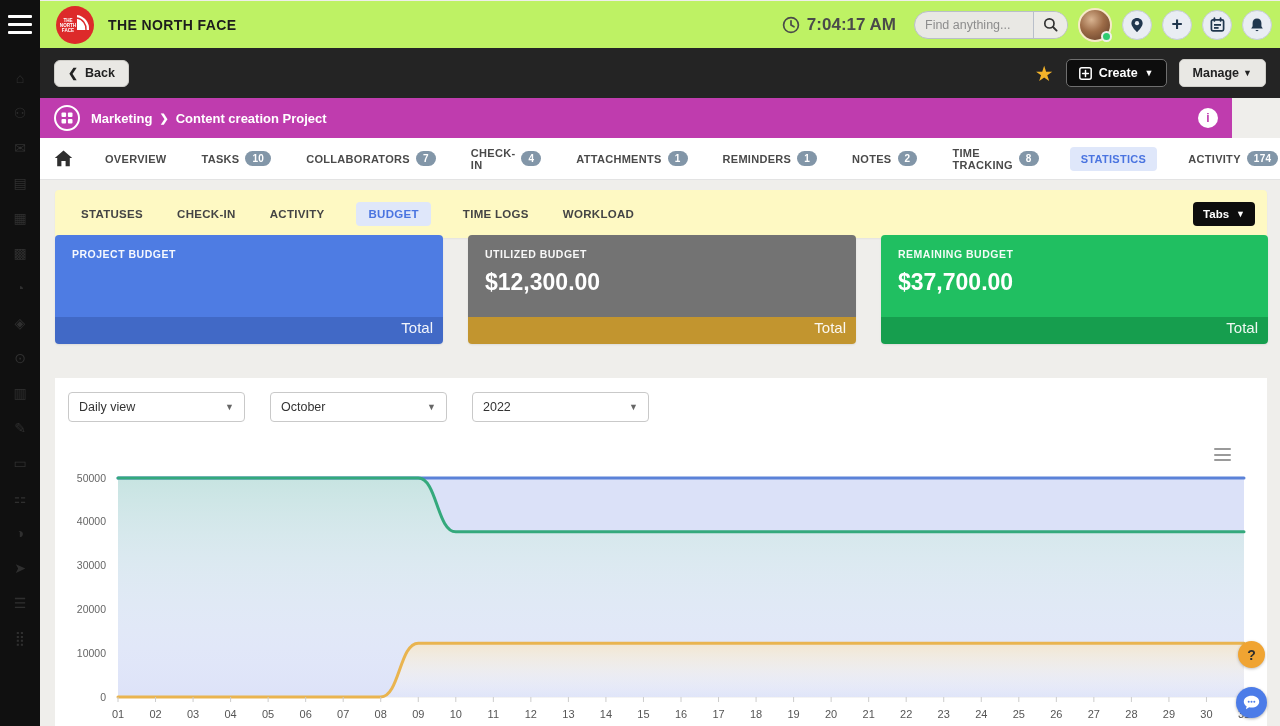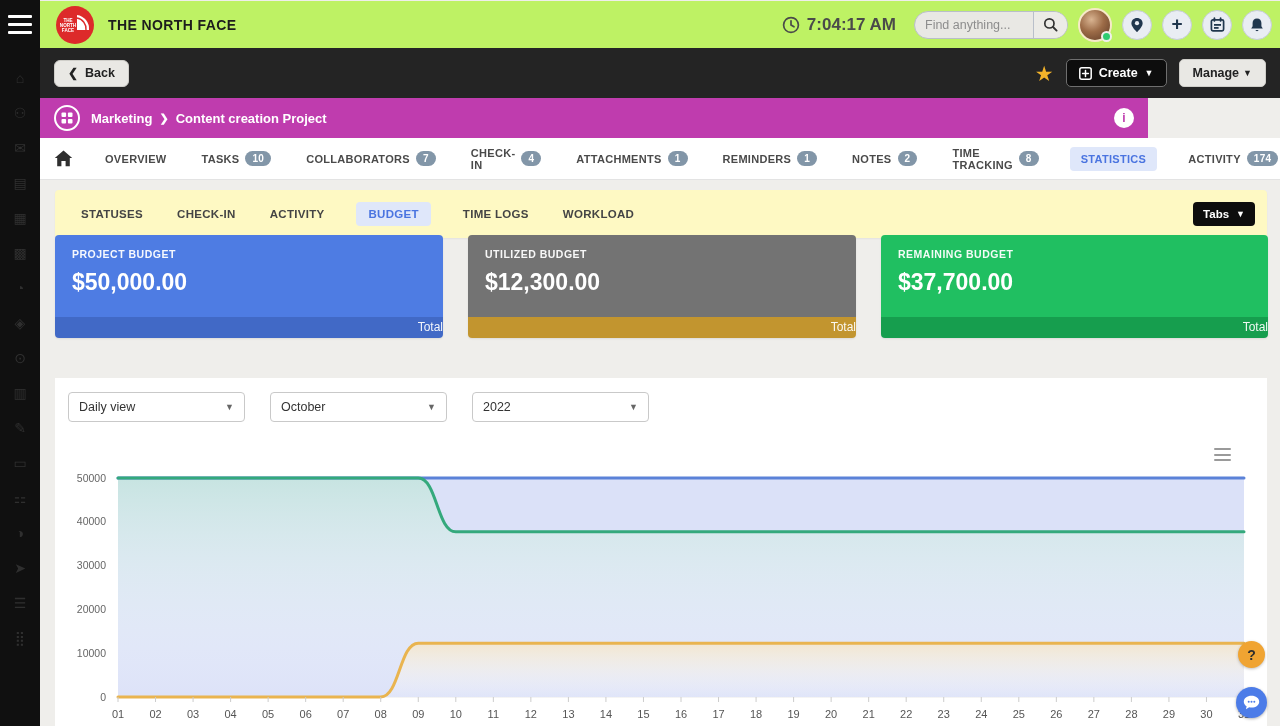--- a/index.html
+++ b/index.html
@@ -35,21 +35,21 @@
   .actionbar { position:absolute; left:40px; top:48px; width:1240px; height:50px; background:#242424; display:flex; align-items:center; padding:0 14px; z-index:20; }
   .btn-back { display:flex; align-items:center; gap:7px; background:#e9e8e4; color:#222; border:1px solid #cfcec9; border-radius:6px; height:27px; padding:0 13px; font-size:12.5px; font-weight:bold; cursor:pointer; }
   .chev-left { font-size:12px; font-weight:bold; }
   .action-right { margin-left:auto; display:flex; align-items:center; gap:12px; }
   .star-icon { color:#f2b32a; font-size:21px; cursor:pointer; line-height:1; }
   .btn-create { display:flex; align-items:center; gap:7px; background:#0d0d0d; border:1px solid #6f6f6f; color:#fff; border-radius:5px; height:28px; padding:0 12px; font-size:12.5px; font-weight:bold; cursor:pointer; }
   .btn-manage { display:flex; align-items:center; gap:4px; background:#e9e8e4; border:1px solid #cfcec9; color:#222; border-radius:5px; height:28px; padding:0 13px; font-size:12.5px; font-weight:bold; cursor:pointer; }
   .caret { font-size:9px; line-height:1; }
 
   
-  .pinkbar { position:absolute; left:40px; top:98px; width:1108px; height:40px; background:#bf3cae; display:flex; align-items:center; padding:0 14px; color:#fff; z-index:20; }
+  .pinkbar { position:absolute; left:40px; top:98px; width:1192px; height:40px; background:#bf3cae; display:flex; align-items:center; padding:0 14px; color:#fff; z-index:20; }
   .crumb-icon { width:26px; height:26px; border-radius:50%; border:2px solid #fff; display:flex; align-items:center; justify-content:center; margin-right:11px; }
   .crumb-text { font-size:13px; font-weight:bold; display:flex; gap:7px; align-items:center; }
   .crumb-text .sep { font-size:11px; }
   .info-btn { margin-left:auto; width:20px; height:20px; border-radius:50%; background:#fff; color:#bf3cae; font-weight:bold; font-size:12px; display:flex; align-items:center; justify-content:center; cursor:pointer; }
 
   
   .tabbar { position:absolute; left:40px; top:138px; width:1240px; height:42px; background:#fff; border-bottom:1px solid #e3e3e3; display:flex; padding:0 14px; z-index:20; }
   .home-tab { margin-right:28px; cursor:pointer; display:flex; align-items:center; }
   .tabs-row { display:flex; align-items:center; gap:27px; }
   .tab { display:flex; align-items:center; gap:6px; font-size:11px; font-weight:bold; color:#4a4a4a; letter-spacing:.3px; cursor:pointer; padding:6px 4px; }
@@ -60,21 +60,21 @@
   
   .subtabs { position:absolute; left:55px; top:190px; width:1212px; height:48px; background:#fef9c3; border-radius:4px; display:flex; align-items:center; padding:0 12px 0 24px; gap:30px; box-shadow:0 1px 2px rgba(0,0,0,.05); z-index:10; }
   .subtab { font-size:11.5px; font-weight:bold; color:#444; letter-spacing:.3px; cursor:pointer; padding:6px 2px; }
   .subtab.active { background:#dfe7fa; color:#4a74e0; border-radius:4px; padding:6px 12px; }
 
   
   .card { position:absolute; top:235px; width:388px; border-radius:4px; overflow:hidden; color:#fff; box-shadow:0 1px 2px rgba(0,0,0,.08); z-index:10; }
   .card-body { height:82px; padding:13px 17px; }
   .card-label { font-size:10.5px; font-weight:bold; letter-spacing:.5px; opacity:.95; }
   .card-value { font-size:23px; font-weight:bold; margin-top:9px; }
-  .card-footer { height:21px; line-height:21px; text-align:right; font-size:12px; color:rgba(255,255,255,.93); }
+  .card-footer { height:27px; line-height:21px; text-align:right; padding-right:10px; font-size:15px; color:rgba(255,255,255,.93); }
 
   
   .panel-header { position:absolute; left:55px; top:350px; width:1212px; height:28px; background:#2e5f88; color:#fff; font-size:12px; line-height:28px; padding-left:12px; border-radius:3px 3px 0 0; z-index:10; }
   .panel-body { position:absolute; left:55px; top:378px; width:1212px; height:348px; background:#fff; z-index:10; }
   .filters { position:absolute; left:13px; top:14px; display:flex; gap:25px; }
   .select { width:177px; height:30px; border:1px solid #c9c9c9; border-radius:4px; background:#fff; display:flex; align-items:center; padding:0 10px; font-size:12.5px; color:#333; cursor:pointer; }
   .select .caret { margin-left:auto; color:#666; }
   .chart-menu { position:absolute; right:36px; top:70px; width:17px; height:13px; display:flex; flex-direction:column; justify-content:space-between; cursor:pointer; z-index:12; }
   .chart-menu span { height:2px; background:#9a9a9a; border-radius:1px; }
   #chart-svg { position:absolute; left:0; top:62px; }
@@ -270,21 +270,20 @@
     <div class="subtab">WORKLOAD</div>
     <div class="tabs-more">
       <span>Tabs</span>
         <span class="caret">▼</span>
     </div>
   </div>
 
   <div class="card" style="left:55px;">
     <div class="card-body" id="card-body-0" style="background: rgb(78, 124, 227);">
       <div class="card-label">PROJECT BUDGET</div>
-      <div class="card-value">$50,000.00</div>
     </div>
     <div class="card-footer" id="card-footer-0" style="background: rgb(65, 105, 198);">Total</div>
   </div>
   <div class="card" style="left:468px;">
     <div class="card-body" id="card-body-1" style="background: #737373;">
       <div class="card-label">UTILIZED BUDGET</div>
       <div class="card-value">$12,300.00</div>
     </div>
     <div class="card-footer" id="card-footer-1" style="background: rgb(194, 149, 47);">Total</div>
   </div>

